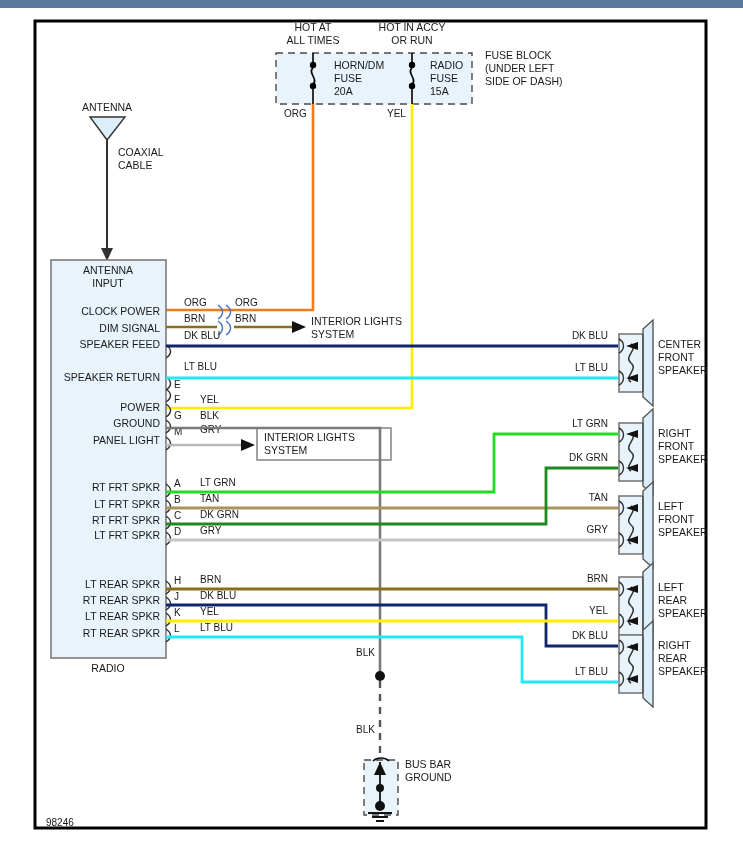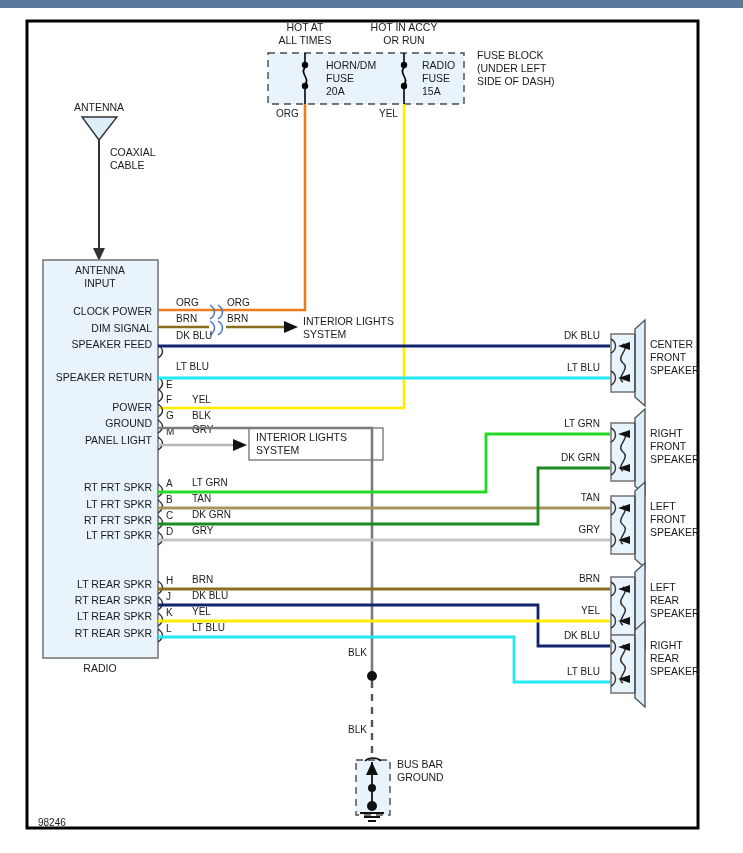--- a/index.html
+++ b/index.html
@@ -1,18 +1,18 @@
 <!DOCTYPE html>
 <html><head>
 <meta charset="utf-8">
 <style>
   html,body{margin:0;padding:0;background:#ffffff;}
   body{width:743px;height:853px;overflow:hidden;font-family:"Liberation Sans",sans-serif;}
   #topbar{position:absolute;left:0;top:0;width:743px;height:8px;background:#5a7a9b;}
-  #stage{position:absolute;left:0;top:0;width:664px;height:853px;}
+  #stage{position:absolute;left:8px;top:0;width:664px;height:853px;}
   svg{display:block;}
   .lbl{font-family:"Liberation Sans",sans-serif;font-size:10.5px;fill:#1a1a1a;}
   .lbl-wire{font-family:"Liberation Sans",sans-serif;font-size:10px;fill:#1a1a1a;}
   .lbl-pin{font-family:"Liberation Sans",sans-serif;font-size:10px;fill:#1a1a1a;}
   .lbl-id{font-family:"Liberation Sans",sans-serif;font-size:10px;fill:#1a1a1a;}
   .box-fill{fill:#e8f3fb;stroke:#7a7a7a;stroke-width:1.6;}
   .dash-box{fill:#e8f3fb;stroke:#4a4a4a;stroke-width:1.4;stroke-dasharray:7 5;}
   .frame{fill:none;stroke:#000000;stroke-width:3;}
 </style>
 </head>

